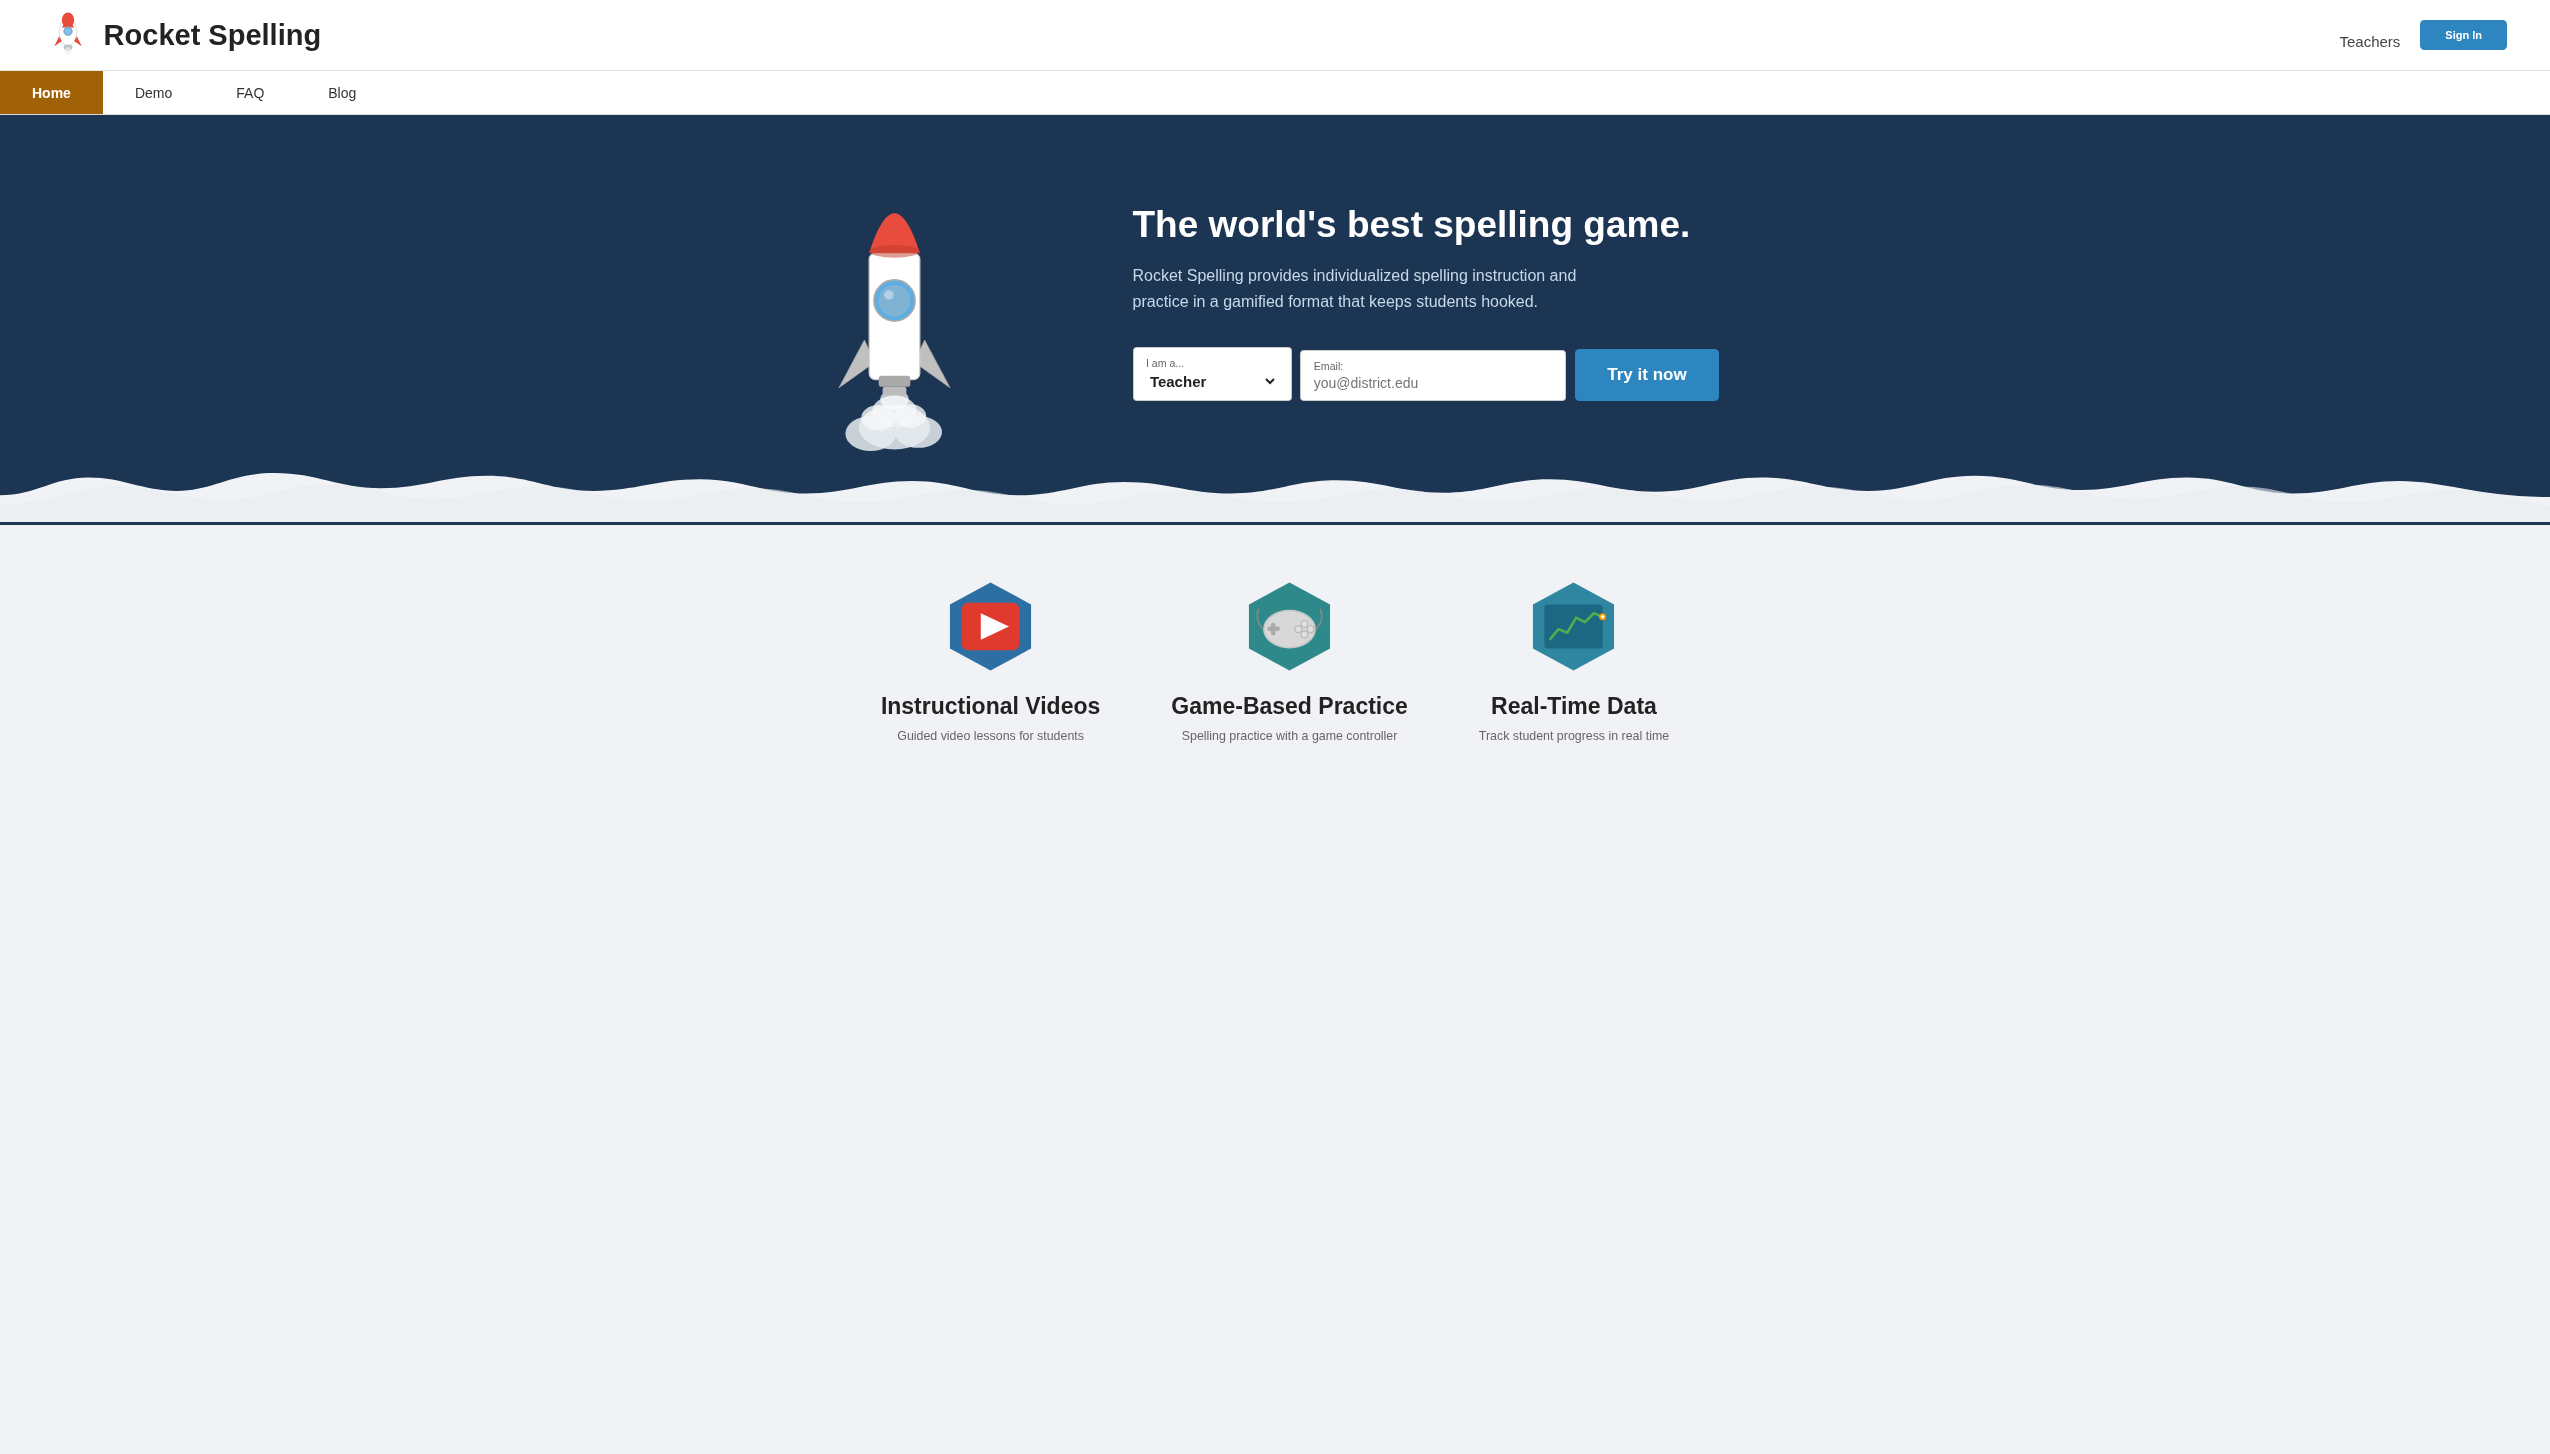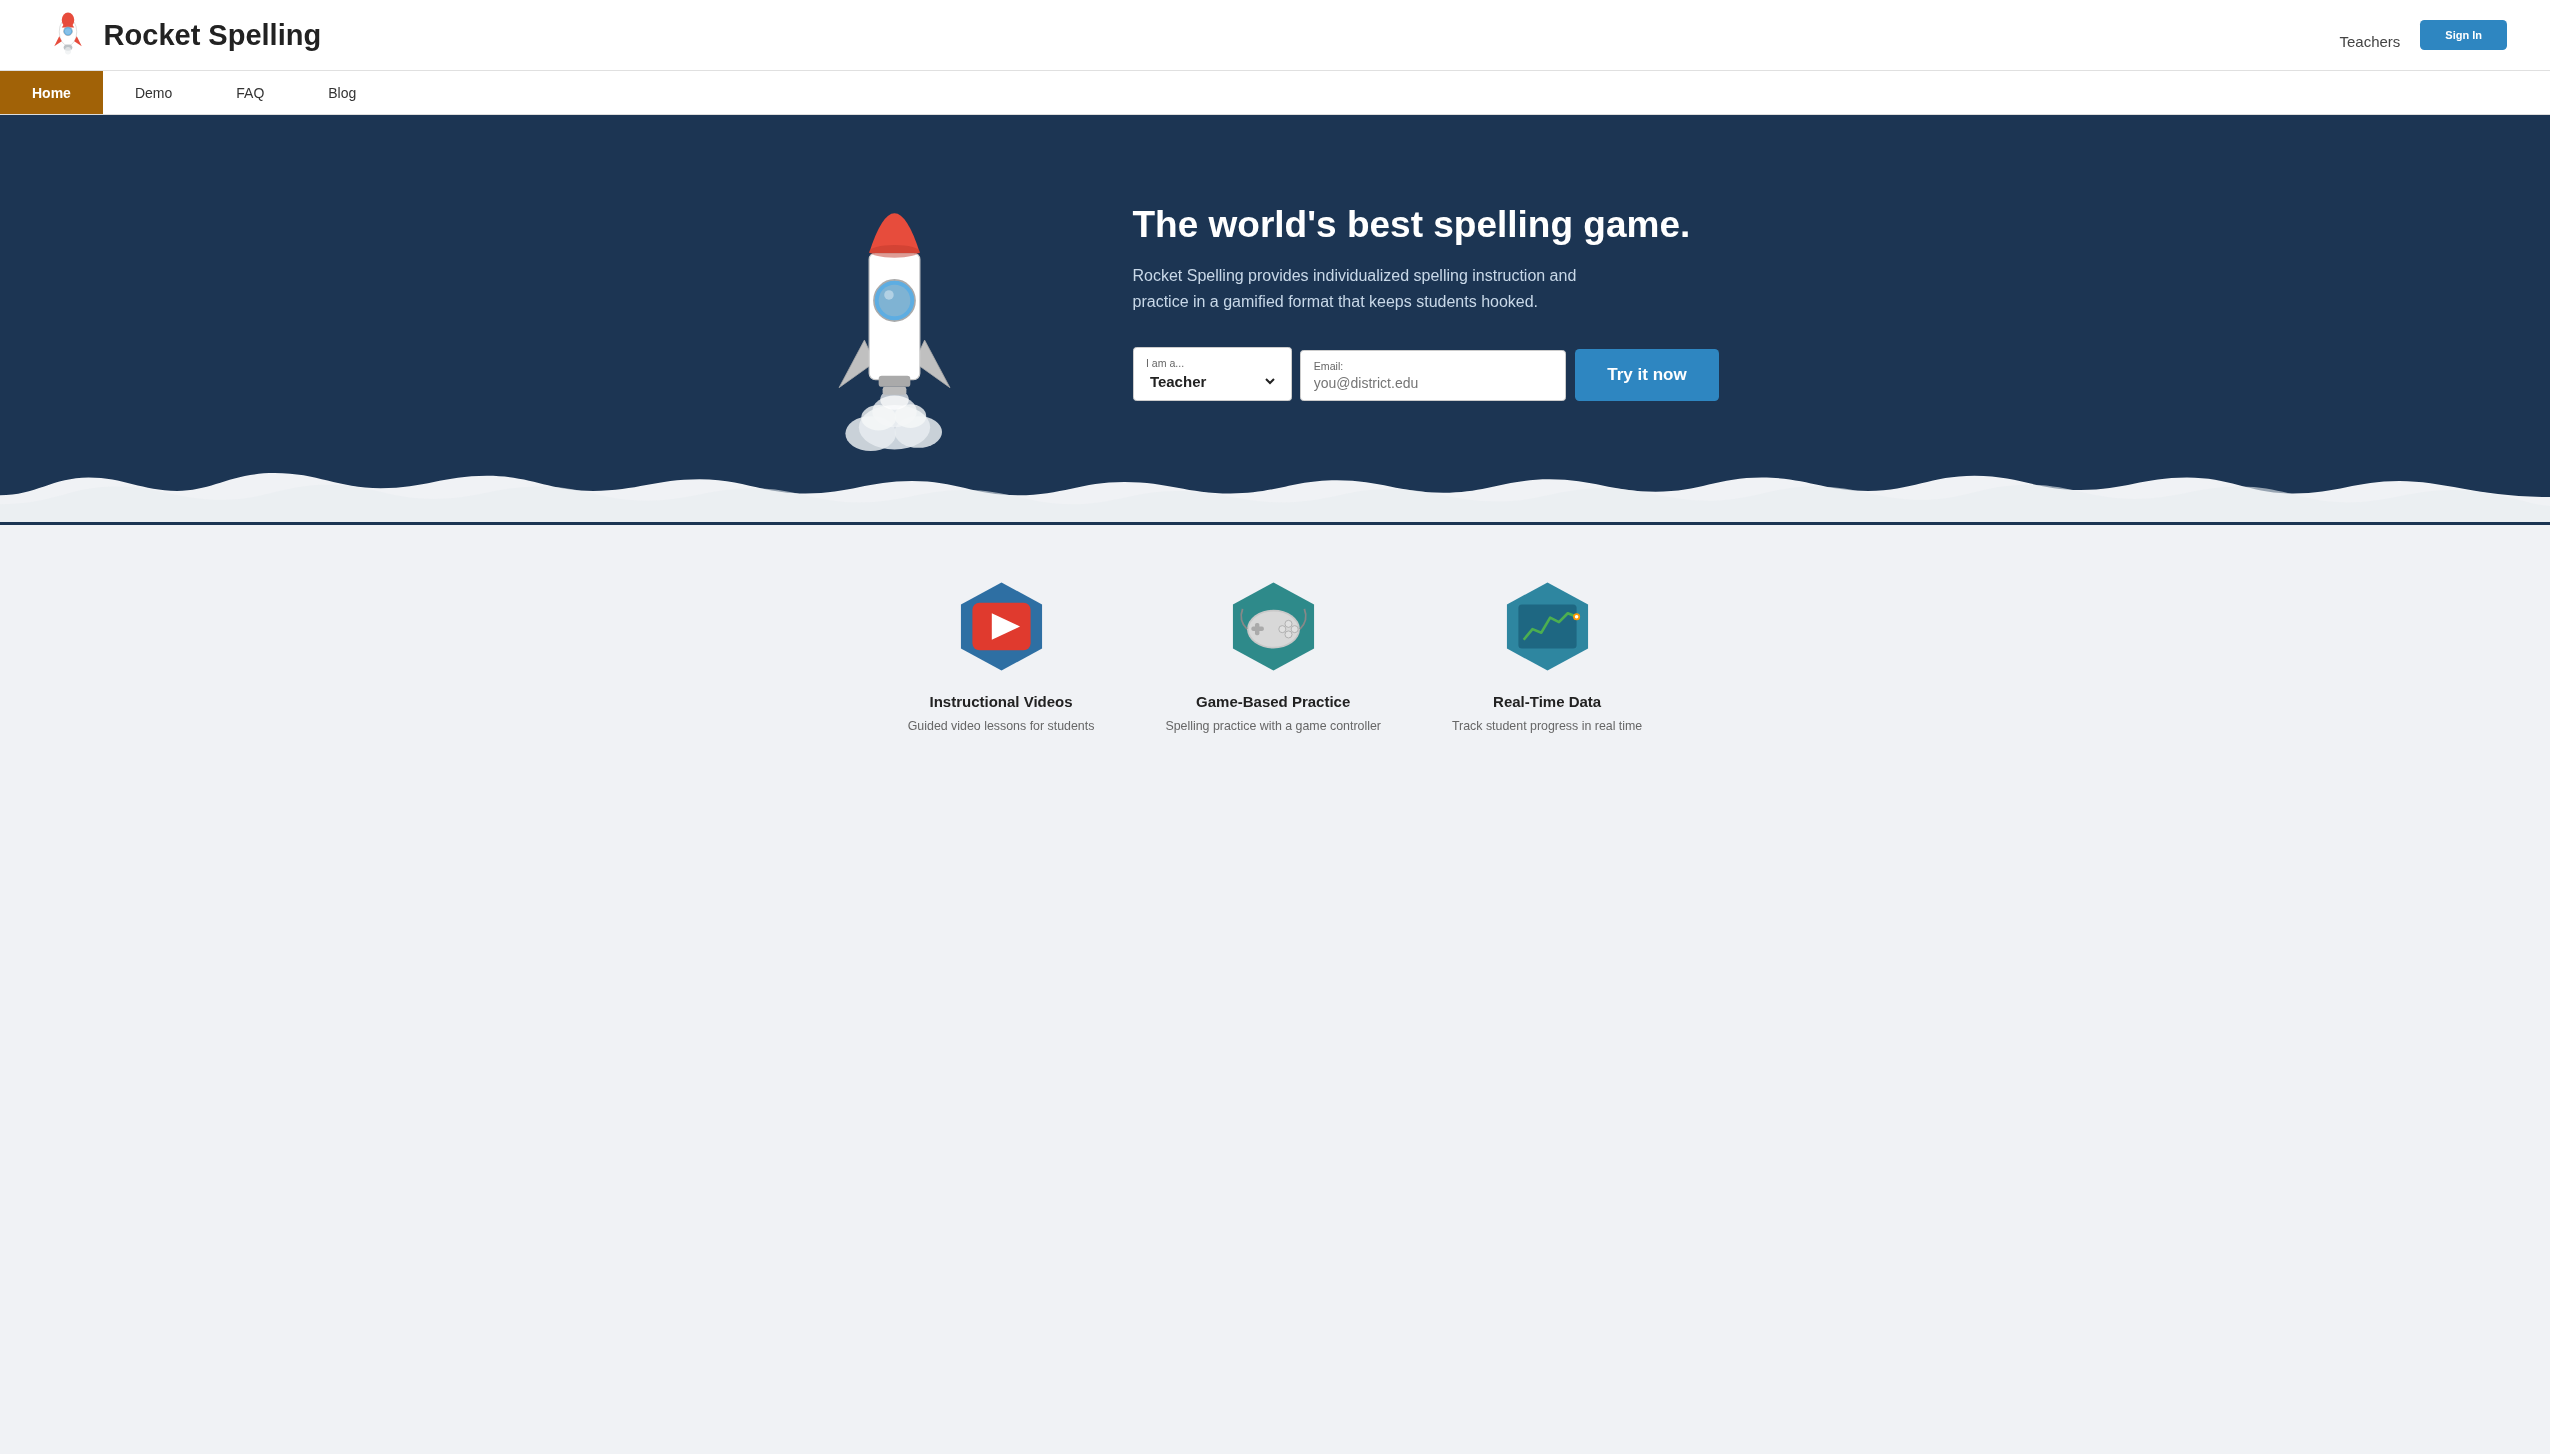--- a/index.html
+++ b/index.html
@@ -218,21 +218,21 @@
       height: 97px;
       border-radius: 16px;
       display: flex;
       align-items: center;
       justify-content: center;
       margin-bottom: 17.7px;
       position: relative;
       overflow: visible;
     }
     .feature-title {
-      font-size: 15px;
+      font-size: 23px;
       font-weight: 800;
       color: #222;
       margin-bottom: 7px;
       text-align: center;
     }
     .feature-desc {
       font-size: 12.4px;
       color: #666;
       text-align: center;
       line-height: 1.5;

